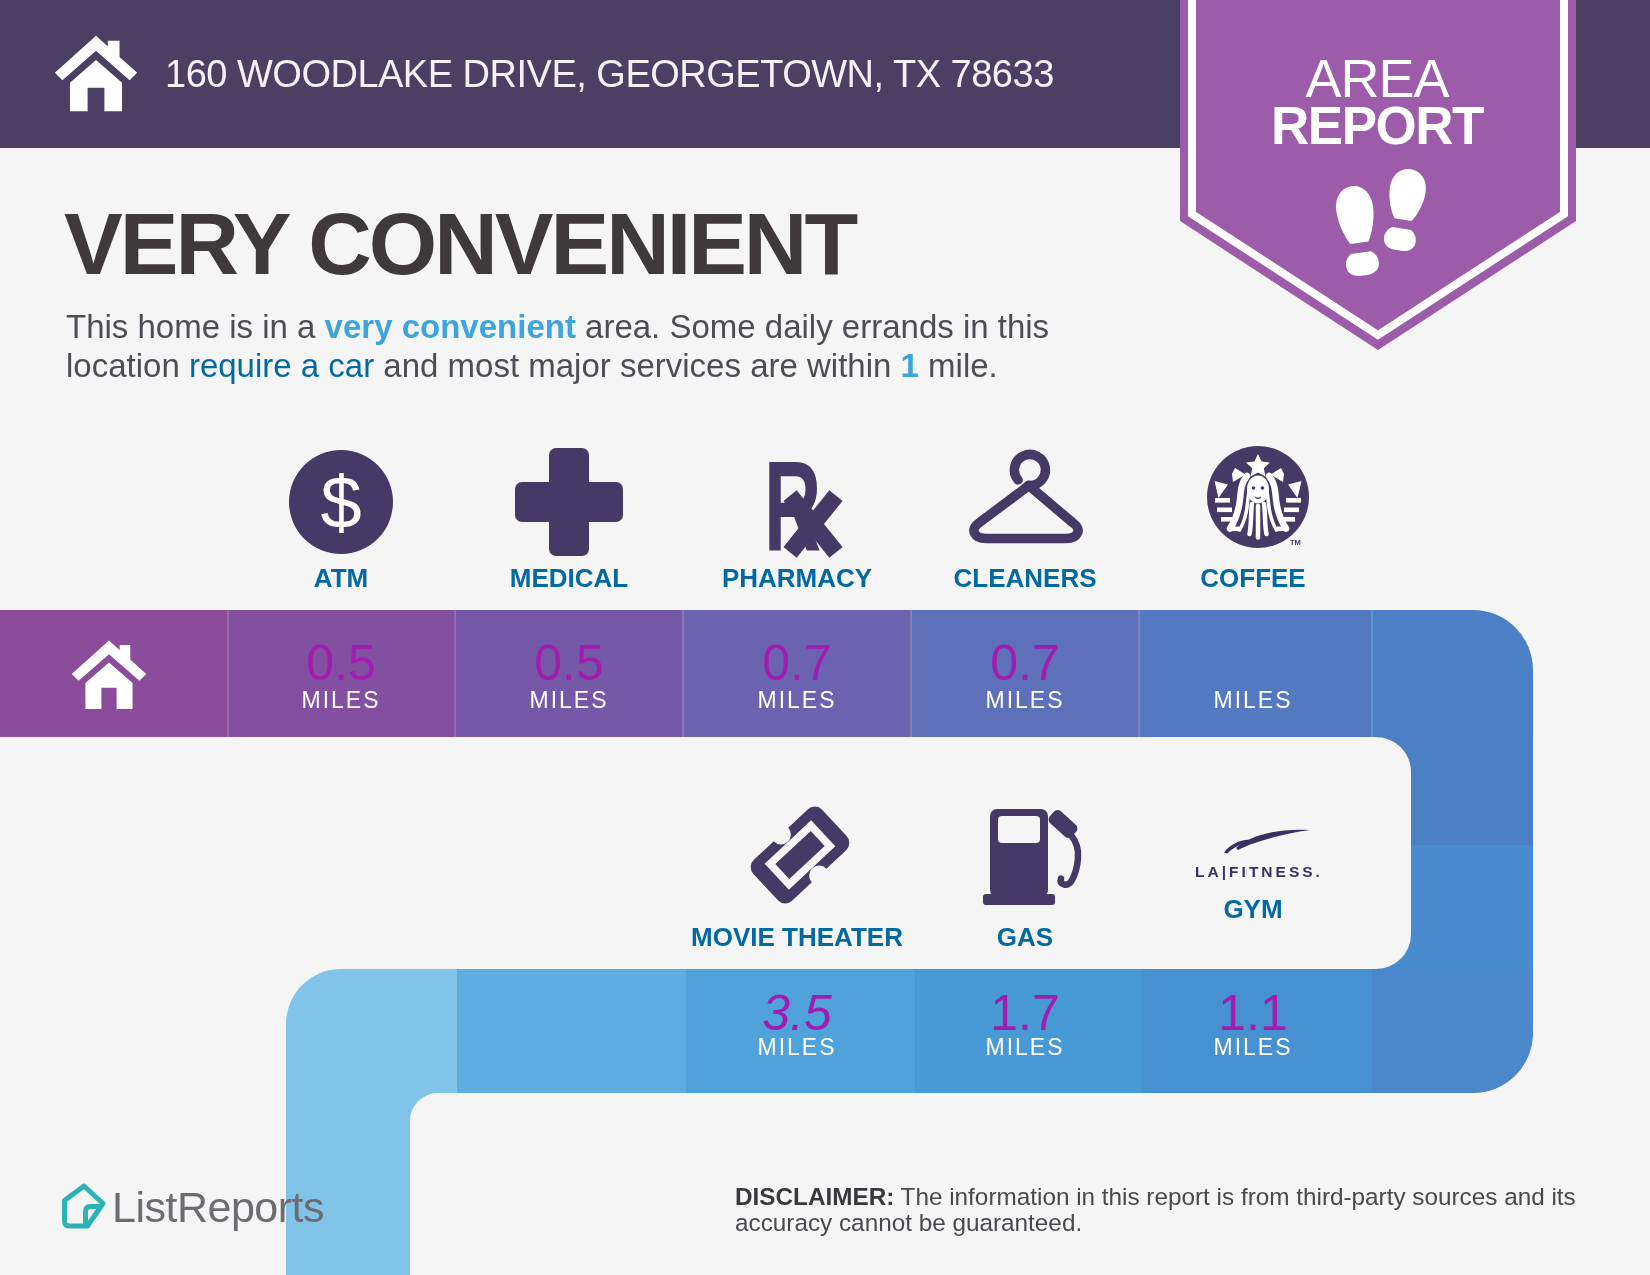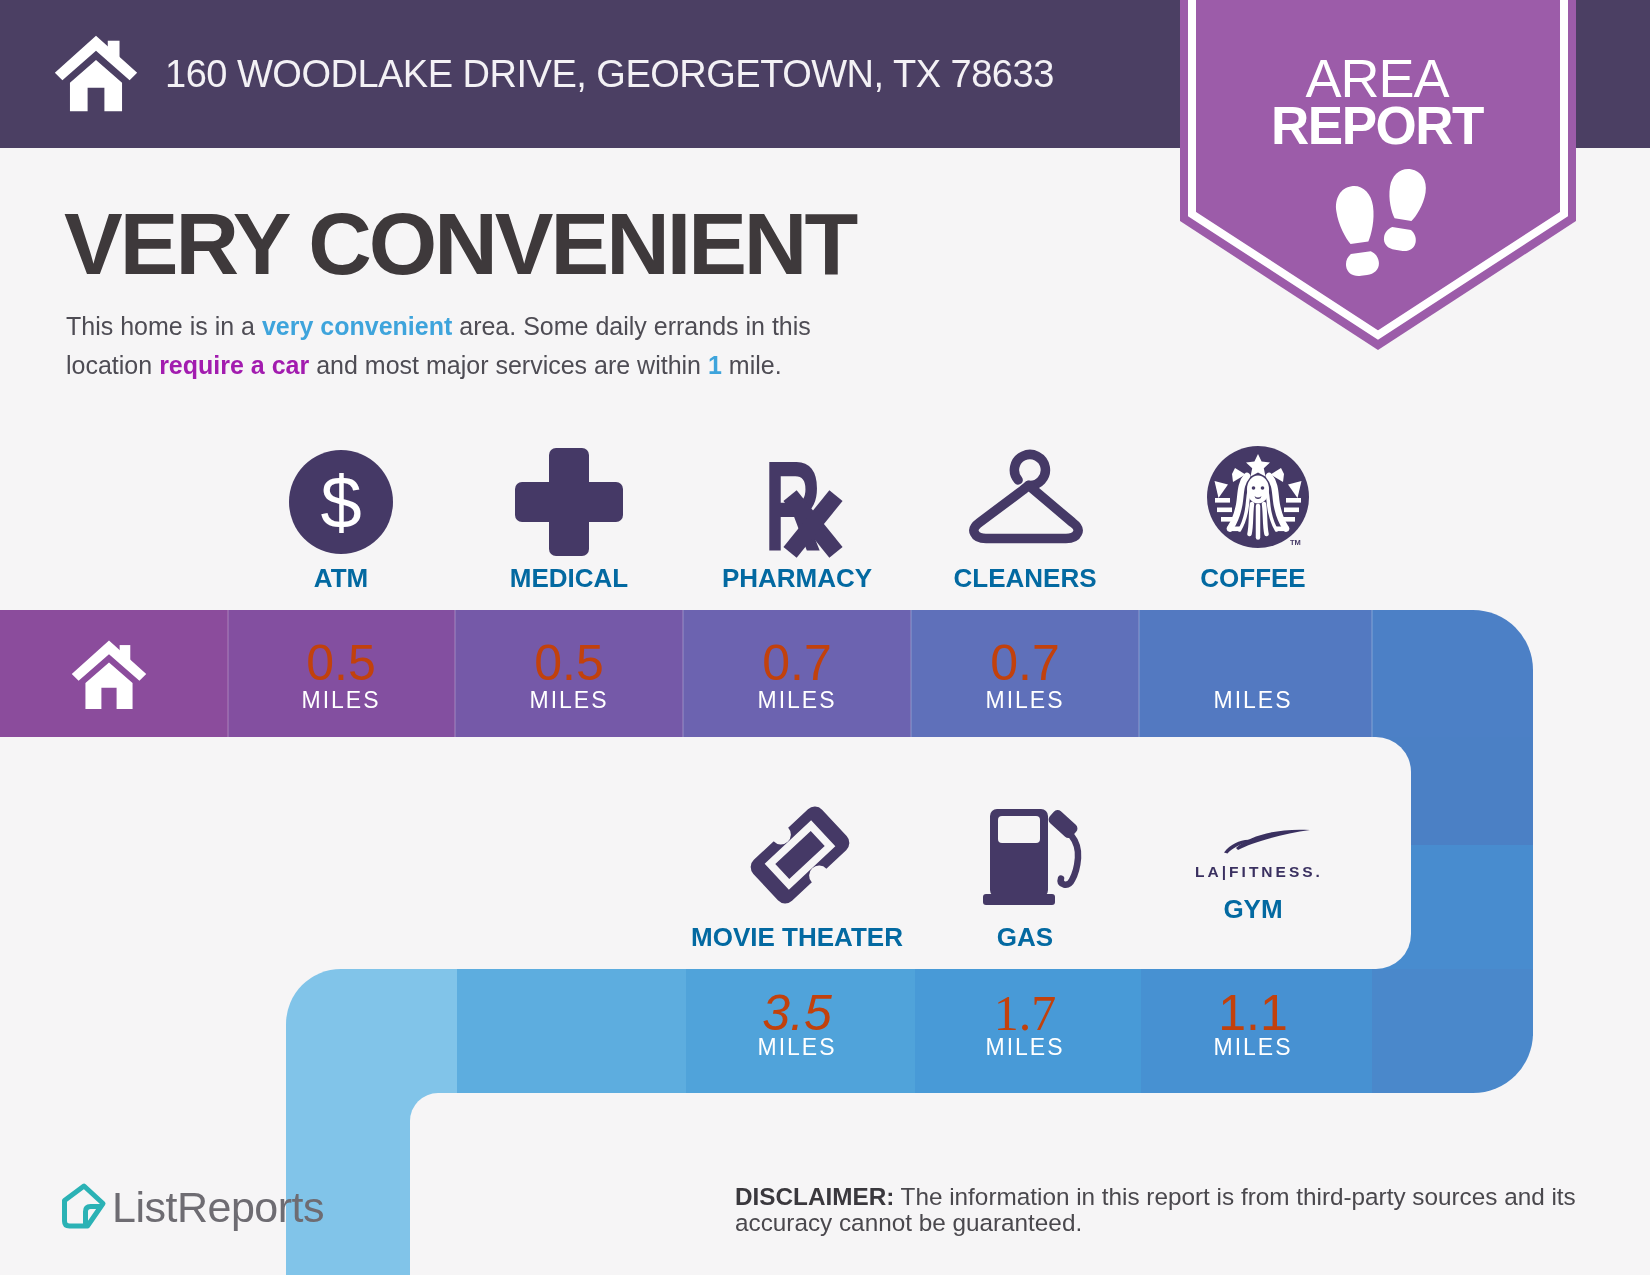--- a/index.html
+++ b/index.html
@@ -1,20 +1,20 @@
 <!DOCTYPE html>
 <html><head>
 <meta charset="utf-8">
 <style>
   html,body{margin:0;padding:0;}
   body{width:1650px;height:1275px;overflow:hidden;background:#f6f5f6;font-family:"Liberation Sans",sans-serif;}
   .abs{position:absolute;}
   #page{position:relative;width:1650px;height:1275px;overflow:hidden;}
   .lbl{font-weight:bold;font-size:26px;color:#0369a1;text-align:center;letter-spacing:0px;}
-  .num{font-size:50px;color:#c2410c;text-align:center;line-height:50px;font-weight:400;}
+  .num{font-size:50px;color:#a21caf;text-align:center;line-height:50px;font-weight:400;}
   .mil{font-size:23px;color:#fff;text-align:center;letter-spacing:2px;line-height:24px;}
 </style>
 </head>
 <body>
 <div id="page">
 
   <div class="abs" style="left:0;top:0;width:1650px;height:148px;background:#4b3f63;"></div>
 
   <svg class="abs" style="left:54px;top:32px;" width="84" height="88" viewBox="0 0 100 100">
     <g fill="#ffffff">
@@ -40,23 +40,23 @@
       </g>
       <g transform="translate(227,194.5) rotate(9)">
         <path d="M0,-25.5 C10.5,-25.5 18,-17 18,-5 C18,8 12.5,20 8.5,25.5 L-8.5,25.5 C-12.5,20 -18,8 -18,-5 C-18,-17 -10.5,-25.5 0,-25.5 Z"></path>
         <path d="M-9.5,34.5 L9.5,34.5 C13.5,37 16,41 16,45.5 C16,52.5 10.5,56.5 3,56.5 L-3,56.5 C-10.5,56.5 -16,52.5 -16,45.5 C-16,41 -13.5,37 -9.5,34.5 Z"></path>
       </g>
     </g>
   </svg>
 
   <div class="abs" style="left:64px;top:193px;font-size:88px;font-weight:bold;color:#3e393b;letter-spacing:-3px;">VERY CONVENIENT</div>
 
-  <div class="abs" style="left:66px;top:307px;font-size:25px;line-height:39px;color:#4e4c54;">
+  <div class="abs" style="left:66px;top:307px;font-size:33px;line-height:39px;color:#4e4c54;">
     This home is in a <span style="color:#3ea4dc;font-weight:bold;">very convenient</span> area. Some daily errands in this<br>
-    location <span style="color:#a21caf;font-weight:bold;">require a car</span> and most major services are within <span style="color:#3ea4dc;font-weight:bold;">1</span> mile.
+    location <span style="color:#0369a1;font-weight:normal;">require a car</span> and most major services are within <span style="color:#3ea4dc;font-weight:bold;">1</span> mile.
   </div>
 
   <svg class="abs" style="left:281px;top:442px;" width="120" height="120" viewBox="0 0 120 120">
     <circle cx="60" cy="60" r="52" fill="#453966"></circle>
     <text x="60" y="86" font-size="74" fill="#fff" text-anchor="middle" font-weight="400">$</text>
   </svg>
 
   <div class="abs lbl" style="left:227px;top:563px;width:228px;">ATM</div>
 
   <svg class="abs" style="left:509px;top:442px;" width="120" height="120" viewBox="0 0 120 120">
@@ -193,21 +193,21 @@
       <text x="81" y="57" font-size="15.5" font-weight="bold" text-anchor="middle" letter-spacing="3">LA|FITNESS.</text>
     </g>
   </svg>
 
   <div class="abs lbl" style="left:1139px;top:894px;width:228px;">GYM</div>
 
   <div class="abs" style="left:286px;top:969px;width:1247px;height:124px;border-radius:55px 0 60px 0;background:linear-gradient(90deg,#81c4e9 0,#81c4e9 171px,#5daddf 171px,#5daddf 400px,#50a3da 400px,#50a3da 629px,#489ad7 629px,#489ad7 855px,#4791d2 855px,#4791d2 1086px,#4a88cb 1086px,#4a88cb 100%);"></div>
 
   <div class="abs num" style="left:683px;top:988px;width:228px;font-style:italic;">3.5</div>
   <div class="abs mil" style="left:683px;top:1035px;width:228px;">MILES</div>
-  <div class="abs num" style="left:911px;top:988px;width:228px;font-family:Liberation Serif, serif;">1.7</div>
+  <div class="abs num" style="left:911px;top:988px;width:228px;">1.7</div>
   <div class="abs mil" style="left:911px;top:1035px;width:228px;">MILES</div>
   <div class="abs num" style="left:1139px;top:988px;width:228px;">1.1</div>
   <div class="abs mil" style="left:1139px;top:1035px;width:228px;">MILES</div>
 
   <svg class="abs" style="left:60px;top:1182px;" width="48" height="50" viewBox="0 0 48 50">
     <g fill="none" stroke="#2bb2b5" stroke-width="5" stroke-linejoin="round" stroke-linecap="round">
       <path d="M24 4 L43 21.5 L27.5 44 L9.5 44 Q4.5 44 4.5 39 L4.5 18.5 Z"></path>
       <path d="M40 24.5 L30.5 24.5 Q25.5 24.5 25.5 29.5 L25.5 41.5"></path>
     </g>
   </svg>

